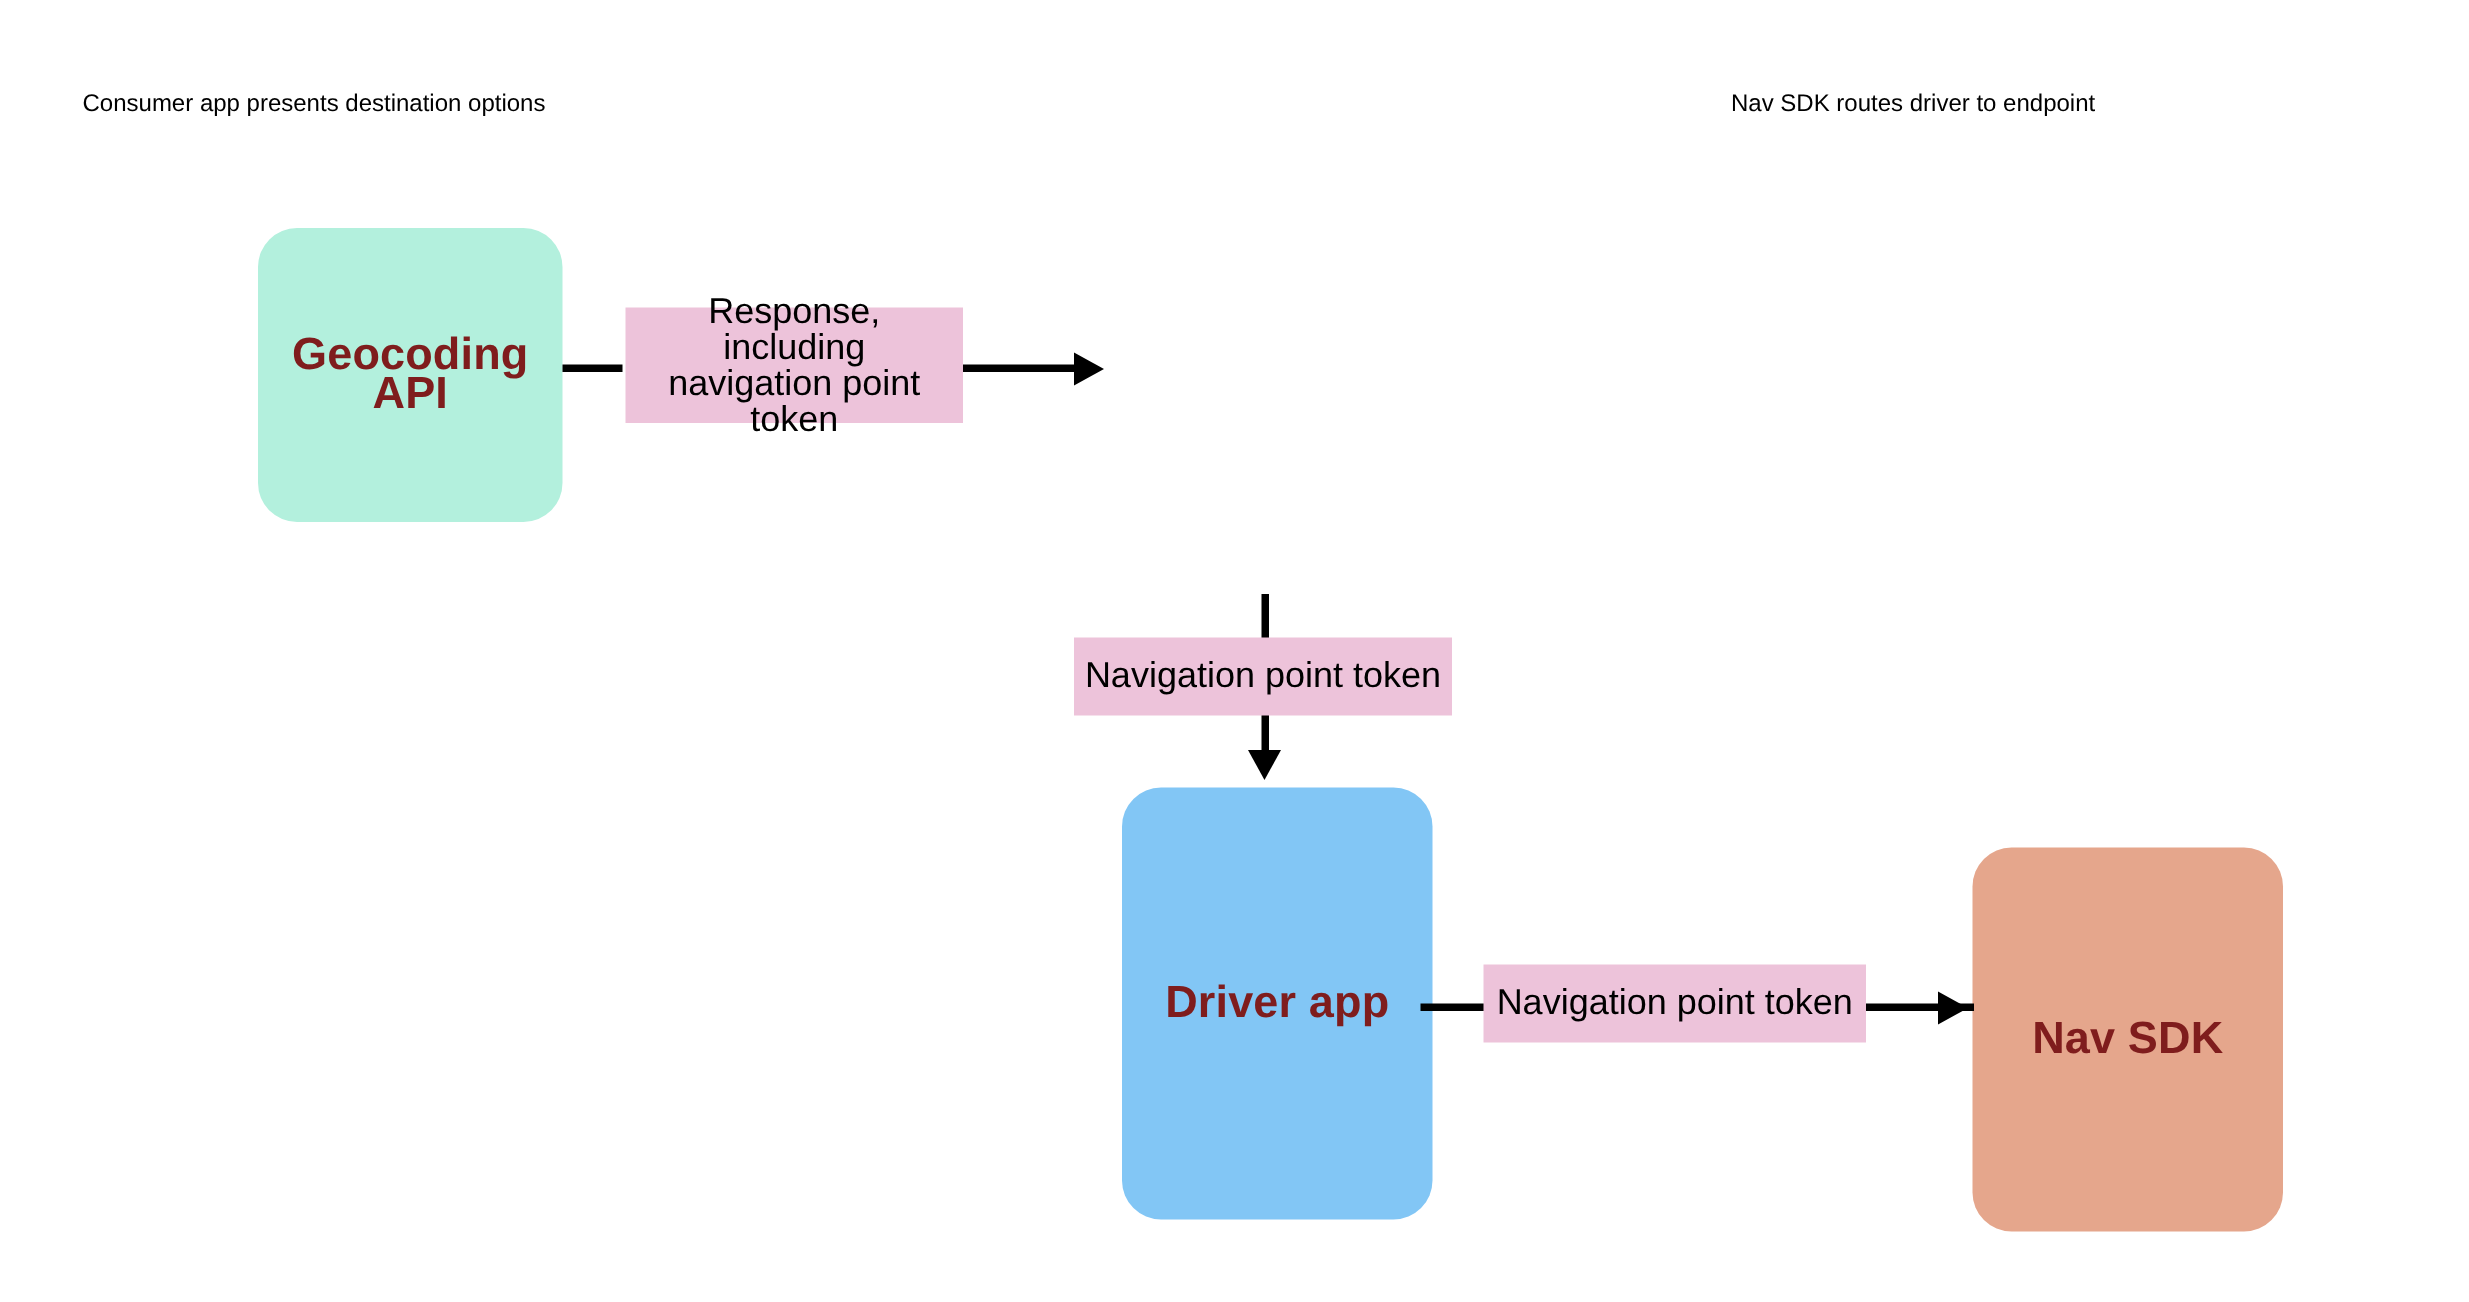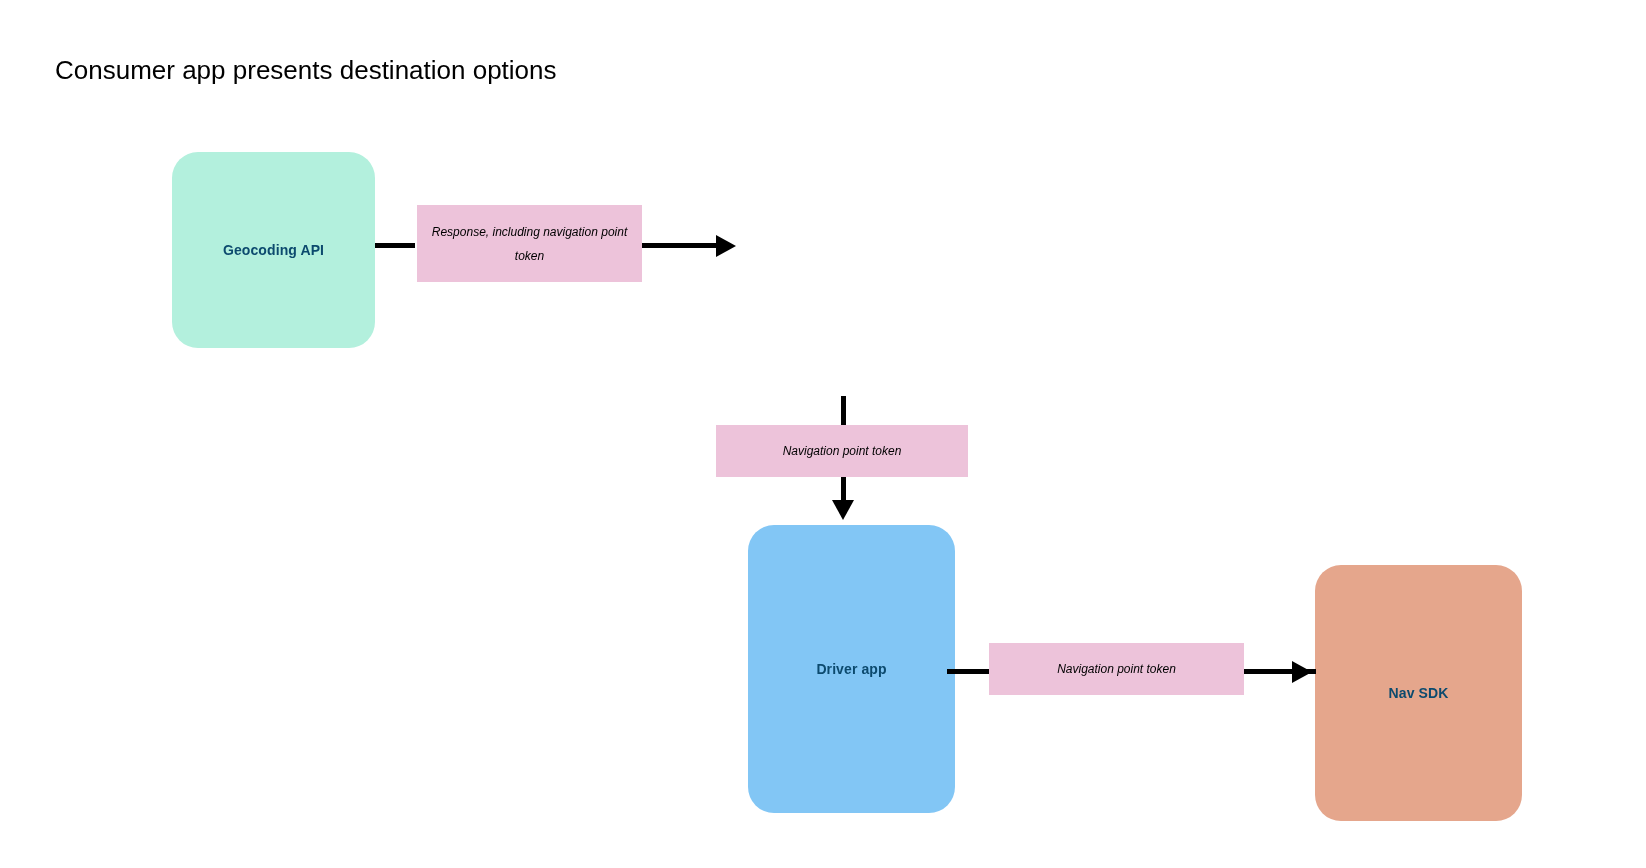--- a/index.html
+++ b/index.html
@@ -16,61 +16,60 @@
     position: relative;
     width: 1646px;
     height: 868px;
     background: #ffffff;
     overflow: hidden;
   }
 
   
   .caption {
     position: absolute;
-    font-size: 26px;
+    font-size: 16px;
     line-height: 26px;
     color: #000000;
     white-space: nowrap;
     font-weight: 400;
   }
 
   
   .node {
     position: absolute;
     box-sizing: border-box;
     border-radius: 26px;
     display: flex;
     align-items: center;
     justify-content: center;
     text-align: center;
   }
   .node-label {
-    font-size: 14px;
+    font-size: 30px;
     font-weight: 700;
-    color: #0c4a6e;
+    color: #7f1d1d;
     line-height: 26px;
     letter-spacing: 0.1px;
   }
 
   
   .edge-label {
     position: absolute;
     box-sizing: border-box;
     display: flex;
     align-items: center;
     justify-content: center;
     text-align: center;
     z-index: 4;
   }
   .edge-label-text {
-    font-size: 12px;
+    font-size: 24px;
     line-height: 24px;
     color: #000000;
     font-weight: 400;
-    font-style: italic;
   }
 
   
   .edge {
     position: absolute;
     background: #000000;
     z-index: 2;
   }
   .edge-h { height: 5px; }
   .edge-v { width: 5px; }
@@ -93,20 +92,21 @@
   }
 </style>
 </head>
 <body>
 
 <div id="canvas">
 
   <div class="caption" style="left:55px; top:57px;">Consumer app presents destination options</div>
 
 
+  <div class="caption" style="left:1154px; top:57px;">Nav SDK routes driver to endpoint</div>
 
   <div class="node" style="left:172px; top:152px; width:203px; height:196px; background:#b3f0dd;">
     <span class="node-label">Geocoding API</span>
   </div>
 
   <div class="edge edge-h" style="left:375px; top:243px; width:40px;"></div>
 
   <div class="edge-label" style="left:417px; top:205px; width:225px; height:77px; background:#edc3da;">
     <span class="edge-label-text" style="max-width:200px;">Response, including navigation point token</span>
   </div>

